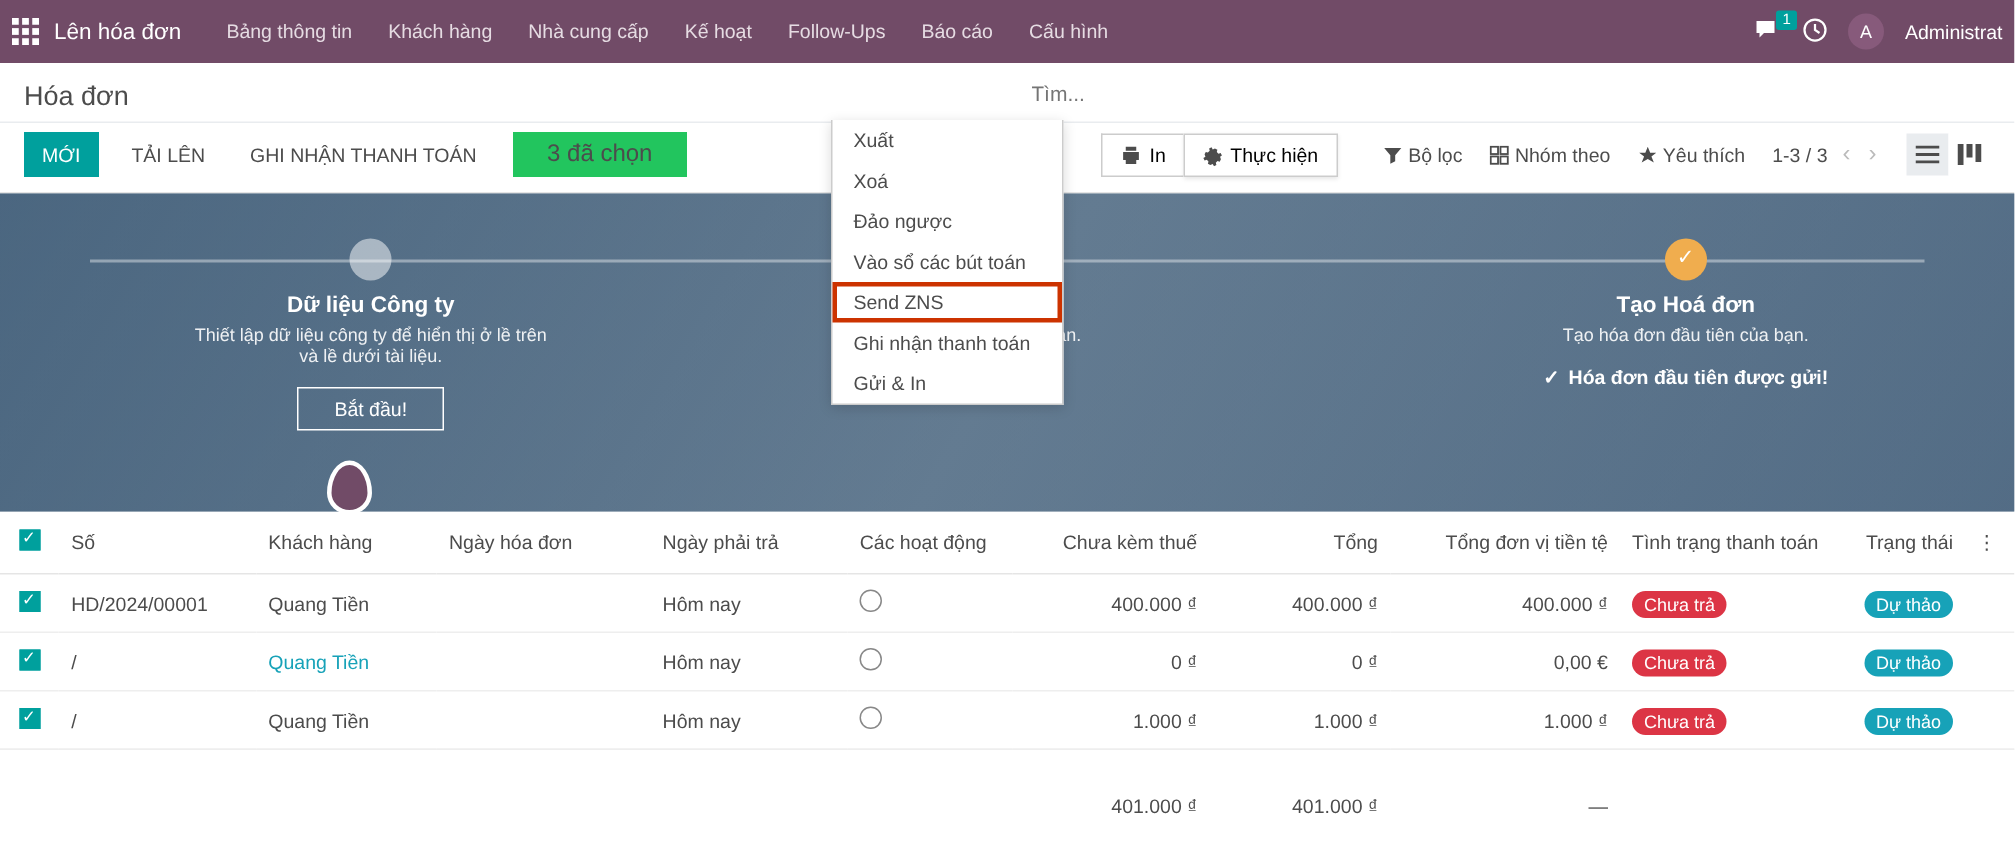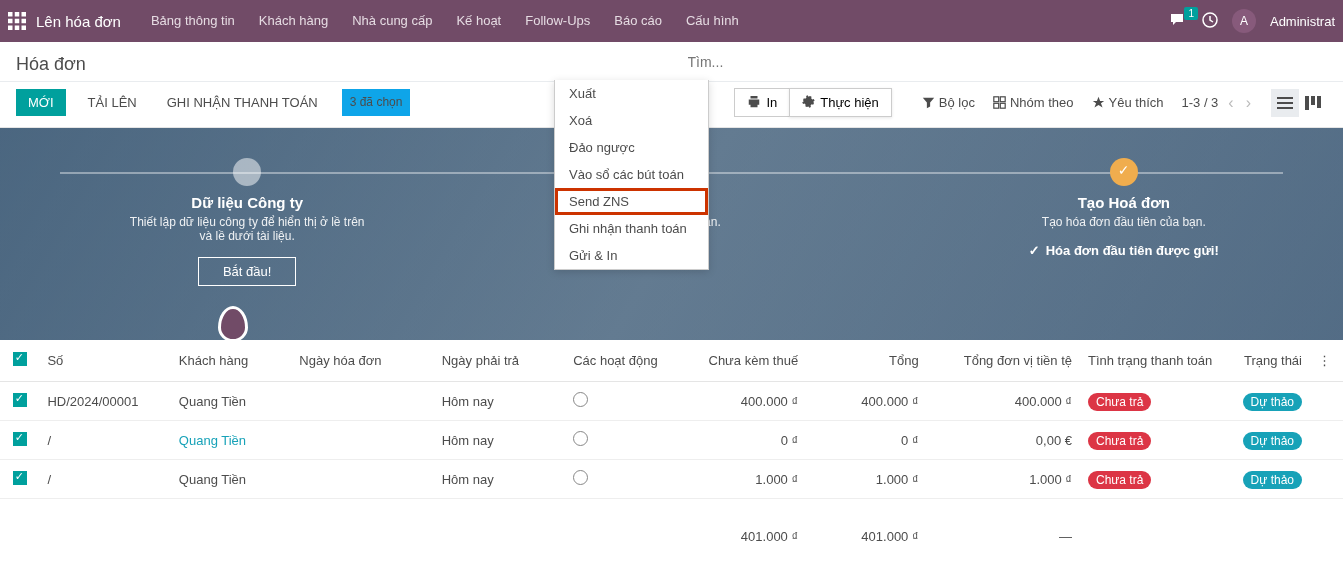--- a/index.html
+++ b/index.html
@@ -22,23 +22,23 @@
 .header-left { flex: 0 0 50%; padding: 12px 16px 6px; }
 .header-right { flex: 0 0 50%; padding: 12px 16px 6px; }
 .breadcrumb { font-size: 18px; color: #4c4c4c; }
 .search-input { border: none; outline: none; width: 100%; font-size: 14px; color: #6c757d; }
 
 
 .control-row { display: flex; align-items: center; padding: 6px 16px 10px; border-bottom: 1px solid #e5e5e5; }
 .control-left { display: flex; gap: 0; }
 .btn-primary { background: #00a09d; color: #fff; border: none; padding: 6px 12px; font-size: 13px; font-weight: 500; cursor: pointer; margin-right: 14px; }
 .btn-link { background: none; border: none; color: #4c4c4c; padding: 6px 8px; font-size: 13px; font-weight: 500; cursor: pointer; margin-right: 14px; }
-.selection-tag { background: #0ea5e9; color: #4c4c4c; padding: 6px 8px; font-size: 12px; margin-left: 2px; }
+.selection-tag { background: #22c55e; color: #4c4c4c; padding: 6px 23px; font-size: 16px; margin-left: 2px; }
 .control-mid { margin-left: auto; display: flex; align-items: center; gap: 0; }
-.print-btn, .action-btn { display: flex; align-items: flex-start; gap: 5px; padding: 6px 12px; border: 1px solid #ccc; background: #fff; font-size: 13px; cursor: pointer; }
+.print-btn, .action-btn { display: flex; align-items: flex-end; gap: 5px; padding: 6px 12px; border: 1px solid #ccc; background: #fff; font-size: 13px; cursor: pointer; }
 .print-btn { border-right: none; }
 .action-btn { background: #fff; box-shadow: 0 1px 3px rgba(0,0,0,0.1); border: 1px solid #ccc; position: relative; z-index: 20; }
 .control-right { margin-left: auto; display: flex; align-items: center; gap: 18px; }
 .filter-btn { display: flex; align-items: center; gap: 4px; border: none; background: none; font-size: 13px; color: #4c4c4c; cursor: pointer; }
 .pager { display: flex; align-items: center; gap: 8px; font-size: 13px; color: #4c4c4c; }
 .pager-arrow { color: #bbb; cursor: pointer; padding: 0 2px; font-size: 16px; }
 .view-switch { display: flex; gap: 0; }
 .view-btn { width: 28px; height: 28px; border: none; background: #fff; display: flex; align-items: center; justify-content: center; cursor: pointer; }
 .view-btn.active { background: #e9ecef; }
 

